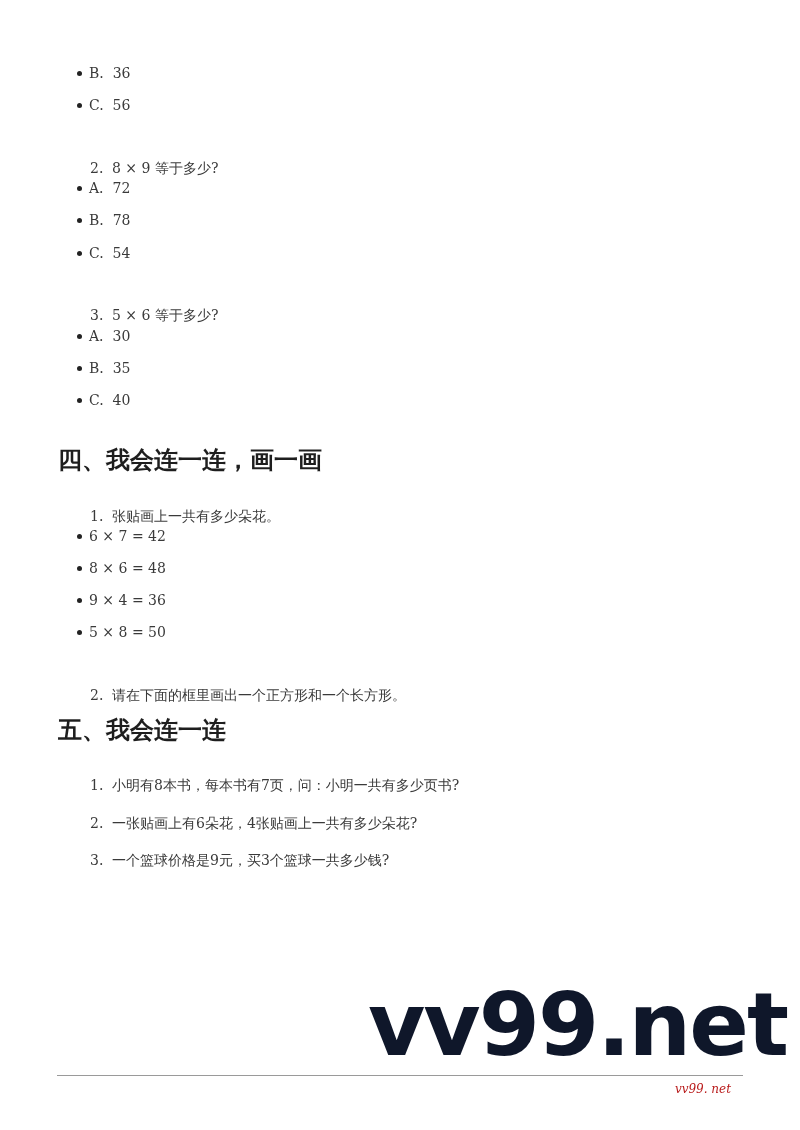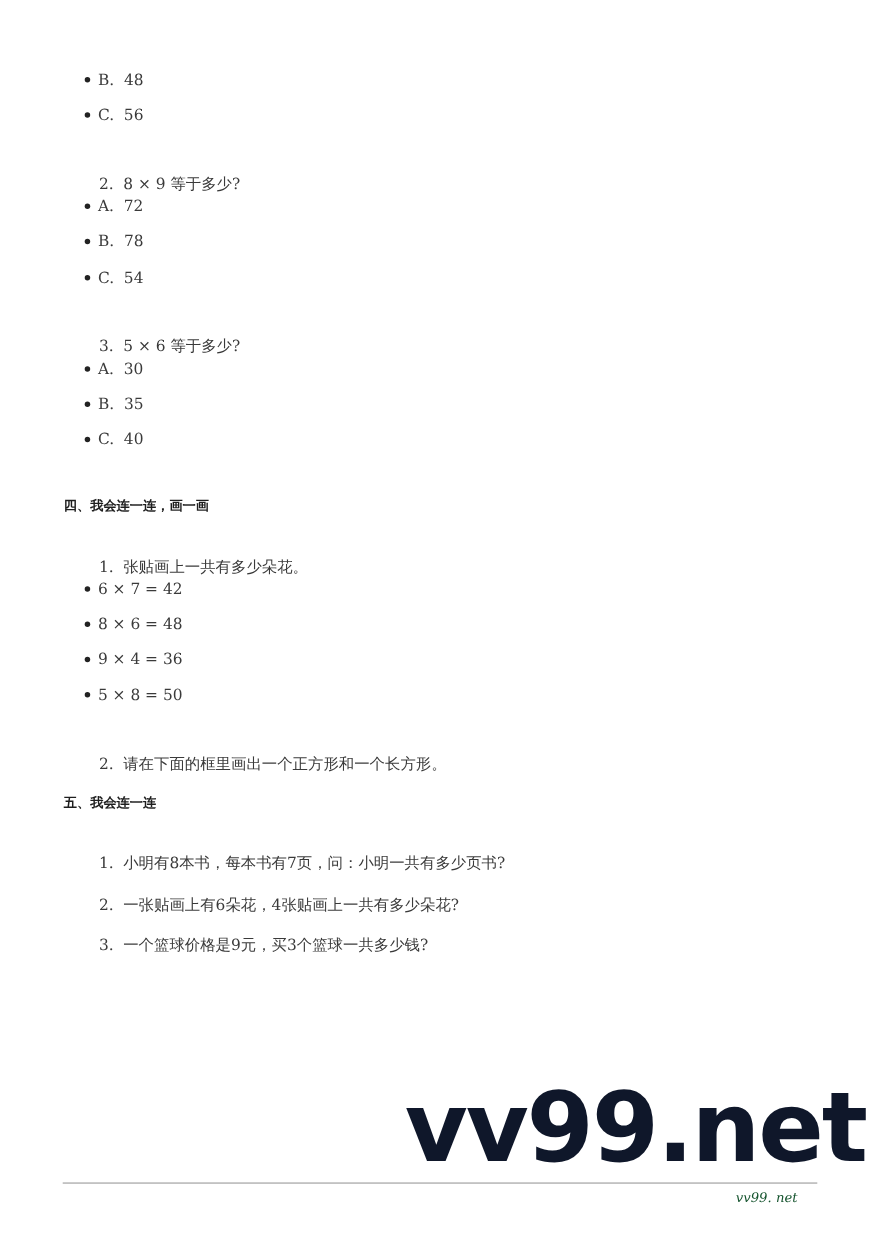--- a/index.html
+++ b/index.html
@@ -4,33 +4,33 @@
 <style>
   html, body { margin:0; padding:0; background:#ffffff; }
   body { width:800px; height:1130px; position:relative; overflow:hidden;
          font-family:"DejaVu Serif", "Liberation Serif", serif; color:#333; }
   .line { position:absolute; font-size:14px; line-height:20px; color:#3a3a3a; white-space:nowrap; }
   .bullet { left:77px; }
   .bullet .dot { display:inline-block; width:5px; height:5px; border-radius:50%; background:#222;
                  vertical-align:middle; margin-right:7px; position:relative; top:-1px; }
   .num { left:90px;margin-top:16px; }
   .num .n { display:inline-block; width:22px; }
-  h2 { position:absolute; left:58px; margin:0; font-size:12px; line-height:24px; font-weight:bold;
+  h2 { position:absolute; left:58px; margin:0; font-size:24px; line-height:24px; font-weight:bold;
        color:#1e1e1e; font-family:"DejaVu Sans", "Liberation Sans", sans-serif; }
   .wm { position:absolute; left:368px; top:985px; font-size:88px; font-weight:bold;
         font-family:"DejaVu Sans", "Liberation Sans", sans-serif; color:#0f172a; letter-spacing:-2px; line-height:80px; }
   .rule { position:absolute; left:57px; top:1075px; width:686px; height:0; border-top:1.5px solid #9a9a9a; }
-  .footer { position:absolute; right:75px; top:1082px; font-size:12px; font-style:italic; color:#14532d;
+  .footer { position:absolute; right:69px; top:1082px; font-size:12px; font-style:italic; color:#b91c1c;
             font-family:"DejaVu Serif", "Liberation Serif", serif; }
 </style>
 </head>
 <body>
 
 <div class="line bullet" style="top:63px">
-  <span class="dot"></span><span>B.</span>&nbsp; <span>48</span>
+  <span class="dot"></span><span>B.</span>&nbsp; <span>36</span>
 </div>
 <div class="line bullet" style="top:95px">
   <span class="dot"></span><span>C.</span>&nbsp; <span>56</span>
 </div>
 
 <div class="line num" style="top:142px">
   <span class="n">2.</span><span>8 × 9 等于多少?</span>
 </div>
 <div class="line bullet" style="top:178px">
   <span class="dot"></span><span>A.</span>&nbsp; <span>72</span>

